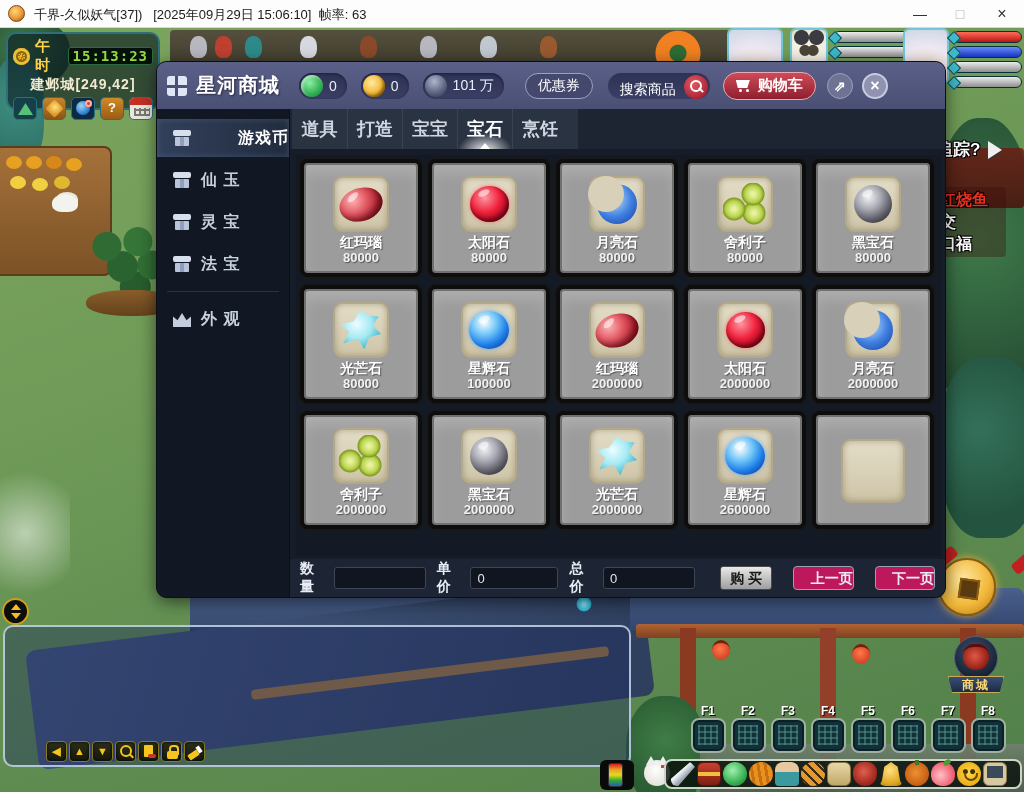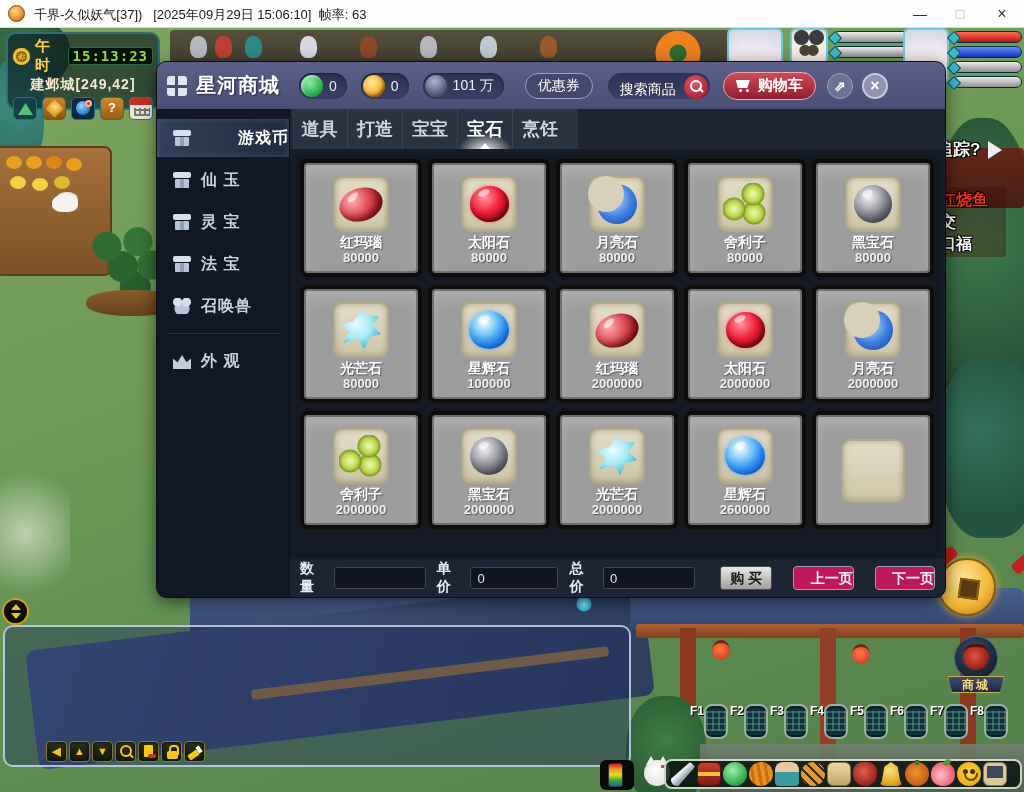--- a/index.html
+++ b/index.html
@@ -248,21 +248,21 @@
     background:radial-gradient(circle at 40% 35%,#9ecbec,#3a7ab8 55%,#1c4a78);border:1px solid #123;}
   .curbadge{position:absolute;left:38px;top:2px;height:23px;padding:0 10px;border-radius:12px;background:#1a1208;border:2px solid #caa21a;
     color:#ff8020;font-size:14px;font-weight:bold;line-height:20px;}
   .mic{position:absolute;left:110px;top:2px;width:16px;height:22px;}
   .mic::before{content:'';position:absolute;left:4px;top:0;width:8px;height:13px;background:linear-gradient(#e8e8e8,#9a9a9a);border-radius:4px;}
   .mic::after{content:'';position:absolute;left:1px;top:6px;width:12px;height:10px;border:2px solid #b8b8b8;border-top:none;border-radius:0 0 8px 8px;}
   .chatinput{position:absolute;left:140px;top:3px;width:468px;height:21px;border-radius:11px;background:#0a0f0a;border:1px solid #4a5a4a;}
 
   
   .hotkeys{position:absolute;left:690px;top:704px;width:330px;z-index:4;display:flex;gap:4px;}
-  .hk{width:36px;display:flex;align-items:flex-start;}
+  .hk{width:36px;display:flex;flex-direction:column;align-items:center;}
   .hk-label{color:#fff;font-size:12px;font-weight:bold;text-shadow:1px 1px 0 #000;height:14px;}
   .hk-slot{width:35px;height:35px;border:2px solid #9fb0a0;border-radius:8px;background:#123038;
     box-shadow:inset 0 0 0 2px #0a2028;}
   .hk-slot::after{content:'';display:block;margin:5px auto;width:20px;height:20px;
     background:repeating-linear-gradient(0deg,rgba(80,150,140,.5) 0 2px,transparent 2px 6px),repeating-linear-gradient(90deg,rgba(80,150,140,.5) 0 2px,transparent 2px 6px);}
   .minibar{position:absolute;left:600px;top:760px;width:34px;height:30px;background:#0a0a0a;border-radius:6px;z-index:5;}
   .rainbow{position:absolute;left:8px;top:3px;width:15px;height:24px;border-radius:3px;border:1px solid #333;
     background:linear-gradient(#d82020,#e8a020,#e8d820,#30a830,#2060c8);}
   .petcat{position:absolute;left:644px;top:760px;width:26px;height:26px;border-radius:50%;background:radial-gradient(circle at 45% 40%,#ffffff,#e4e2dc 70%);z-index:5;}
   .petcat::before{content:'';position:absolute;left:2px;top:-4px;width:0;height:0;border-left:5px solid transparent;border-right:5px solid transparent;border-bottom:9px solid #eee;}
@@ -439,24 +439,20 @@
           <span>仙 玉</span>
         </div>
         <div class="side-item">
           <span class="si si-gift"></span>
           <span>灵 宝</span>
         </div>
         <div class="side-item">
           <span class="si si-gift"></span>
           <span>法 宝</span>
         </div>
-        <div class="side-item">
-          <span class="si si-beast"></span>
-          <span>召唤兽</span>
-        </div>
         <div class="side-sep"></div>
         <div class="side-item">
           <span class="si si-appearance"></span>
           <span>外 观</span>
         </div>
       </div>
 
     <div class="shop-main">
       <div class="tab-strip">
         <div class="tab-strip-inner">

